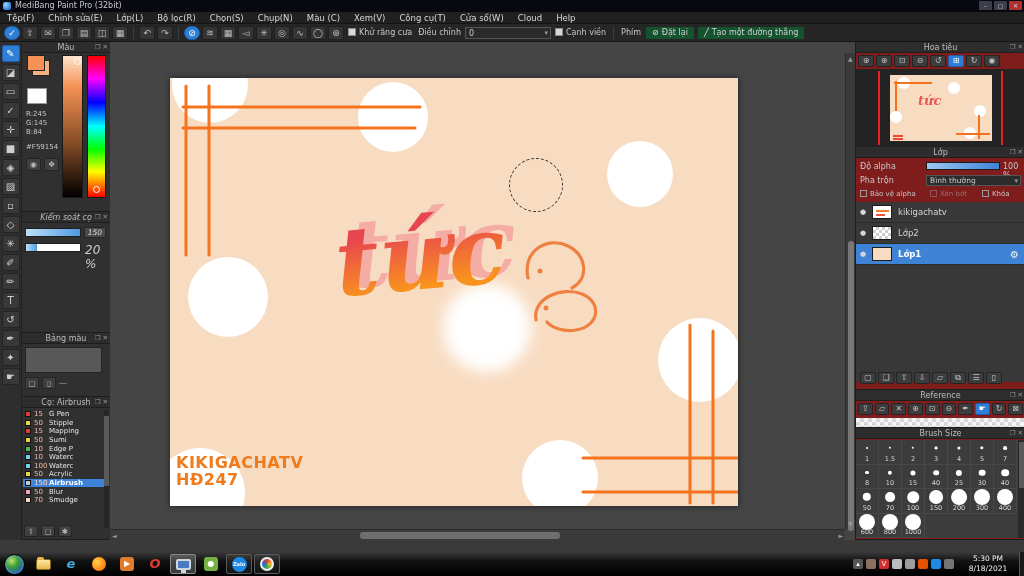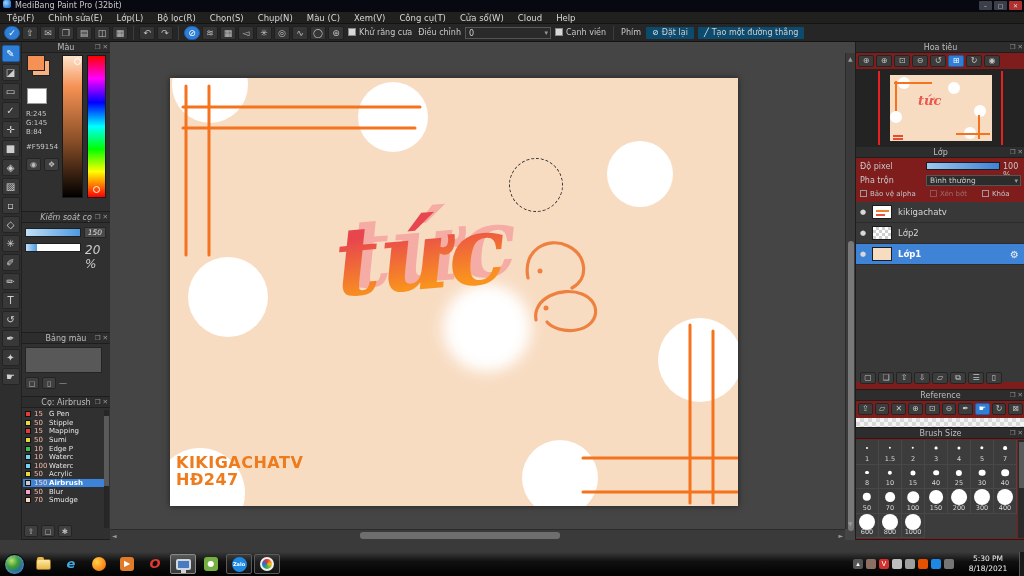--- a/index.html
+++ b/index.html
@@ -2,21 +2,21 @@
 <html><head>
 <meta charset="utf-8">
 <style>
   * { margin:0; padding:0; box-sizing:border-box; }
   html,body { width:1024px; height:576px; overflow:hidden; background:#222;
     font-family:"DejaVu Sans", sans-serif; }
   .screen { position:relative; width:1024px; height:576px; background:#3a3a3a; }
 
   
   .titlebar { position:absolute; left:0; top:0; width:1024px; height:12px;
-    background:#070810; color:#c8c8c8; font-size:8px; line-height:12px; display:flex; align-items:flex-start; }
+    background:#070810; color:#c8c8c8; font-size:8px; line-height:12px; display:flex; align-items:center; }
   .app-logo { width:8px; height:8px; margin:0 4px 0 3px; border-radius:2px;
     background:radial-gradient(circle at 35% 35%, #9fd4ff, #2f7fd6 70%); }
   .win-btns { position:absolute; right:2px; top:1px; display:flex; gap:2px; }
   .win-btn { width:13px; height:9px; background:#3a3f4a; color:#ddd; font-size:6px;
     line-height:9px; text-align:center; border-radius:1px; }
   .win-btn.close { background:#b03030; }
 
   
   .menubar { position:absolute; left:0; top:12px; width:1024px; height:12px;
     background:#20201f; border-bottom:1px solid #141414; display:flex; align-items:center; }
@@ -29,21 +29,21 @@
   .tb-btn { width:16px; height:14px; background:#353535; border:1px solid #202020; border-radius:2px;
     color:#c0c0c0; font-size:9px; line-height:12px; text-align:center; overflow:hidden; }
   .tb-btn.active { background:#2f7fd6; color:#fff; border-color:#1c5fa8; border-radius:7px; }
   .tb-sep { width:1px; height:14px; background:#1a1a1a; border-right:1px solid #3d3d3d; margin:0 3px; }
   .tb-label { color:#c8c8c8; font-size:8px; white-space:nowrap; margin:0 2px; }
   .cb { display:inline-block; width:8px; height:8px; border:1px solid #8a8a8a; background:#d8d8d8;
     margin-right:3px; vertical-align:-1px; }
   .tb-drop { width:86px; height:12px; background:#2a2a2a; border:1px solid #555; color:#ccc;
     font-size:8px; line-height:11px; padding:0 3px; position:relative; }
   .tb-drop .caret { position:absolute; right:2px; top:0; color:#999; font-size:7px; }
-  .tb-push { height:14px; background:#0c4a6e; border:1px solid #262626; border-radius:2px;
+  .tb-push { height:14px; background:#14532d; border:1px solid #262626; border-radius:2px;
     color:#d0d0d0; font-size:8px; line-height:12px; padding:0 6px; white-space:nowrap; }
   .tb-push .ic { margin-right:3px; color:#e8e8e8; }
 
   
   .toolstrip { position:absolute; left:0; top:42px; width:22px; height:498px; background:#2e2e2e;
     border-right:1px solid #202020; display:flex; flex-direction:column; align-items:center; padding-top:2px; }
   .tool-btn { width:18px; height:17px; margin:1px 0; background:#383838; border:1px solid #242424;
     border-radius:2px; color:#cfcfcf; font-size:10px; line-height:15px; text-align:center; }
   .tool-btn.active { background:#2f7fd6; color:#fff; border-color:#1c5fa8; }
 
@@ -529,21 +529,21 @@
           <span class="nav-sig"></span>
         </div>
       </div>
     </div>
 
     <div class="rp" id="panel-layer">
       <div class="panel-header">
         <span class="panel-title">Lớp</span>
         <span class="panel-hicons"><span>❐</span> <span>✕</span></span>
       </div>
-      <div class="lr-label" style="left:4px; top:15px">Độ pixel</div>
+      <div class="lr-label" style="left:4px; top:15px">Độ alpha</div>
       <div class="lr-track" style="top:15px">
           <div class="lr-fill" style="width:100%"></div>
         </div>
       <div class="lr-label" style="left:147px; top:15px">100 %</div>
       <div class="lr-label" style="left:4px; top:29px">Pha trộn</div>
       <div class="lr-drop" style="top:28px">
         <span>Bình thường</span><span class="caret">▾</span>
       </div>
       <div class="ck-item" style="left:4px; top:43px"><span class="ckb"></span><span>Bảo vệ alpha</span></div>
       <div class="ck-item dim" style="left:74px; top:43px"><span class="ckb"></span><span>Xén bớt</span></div>

